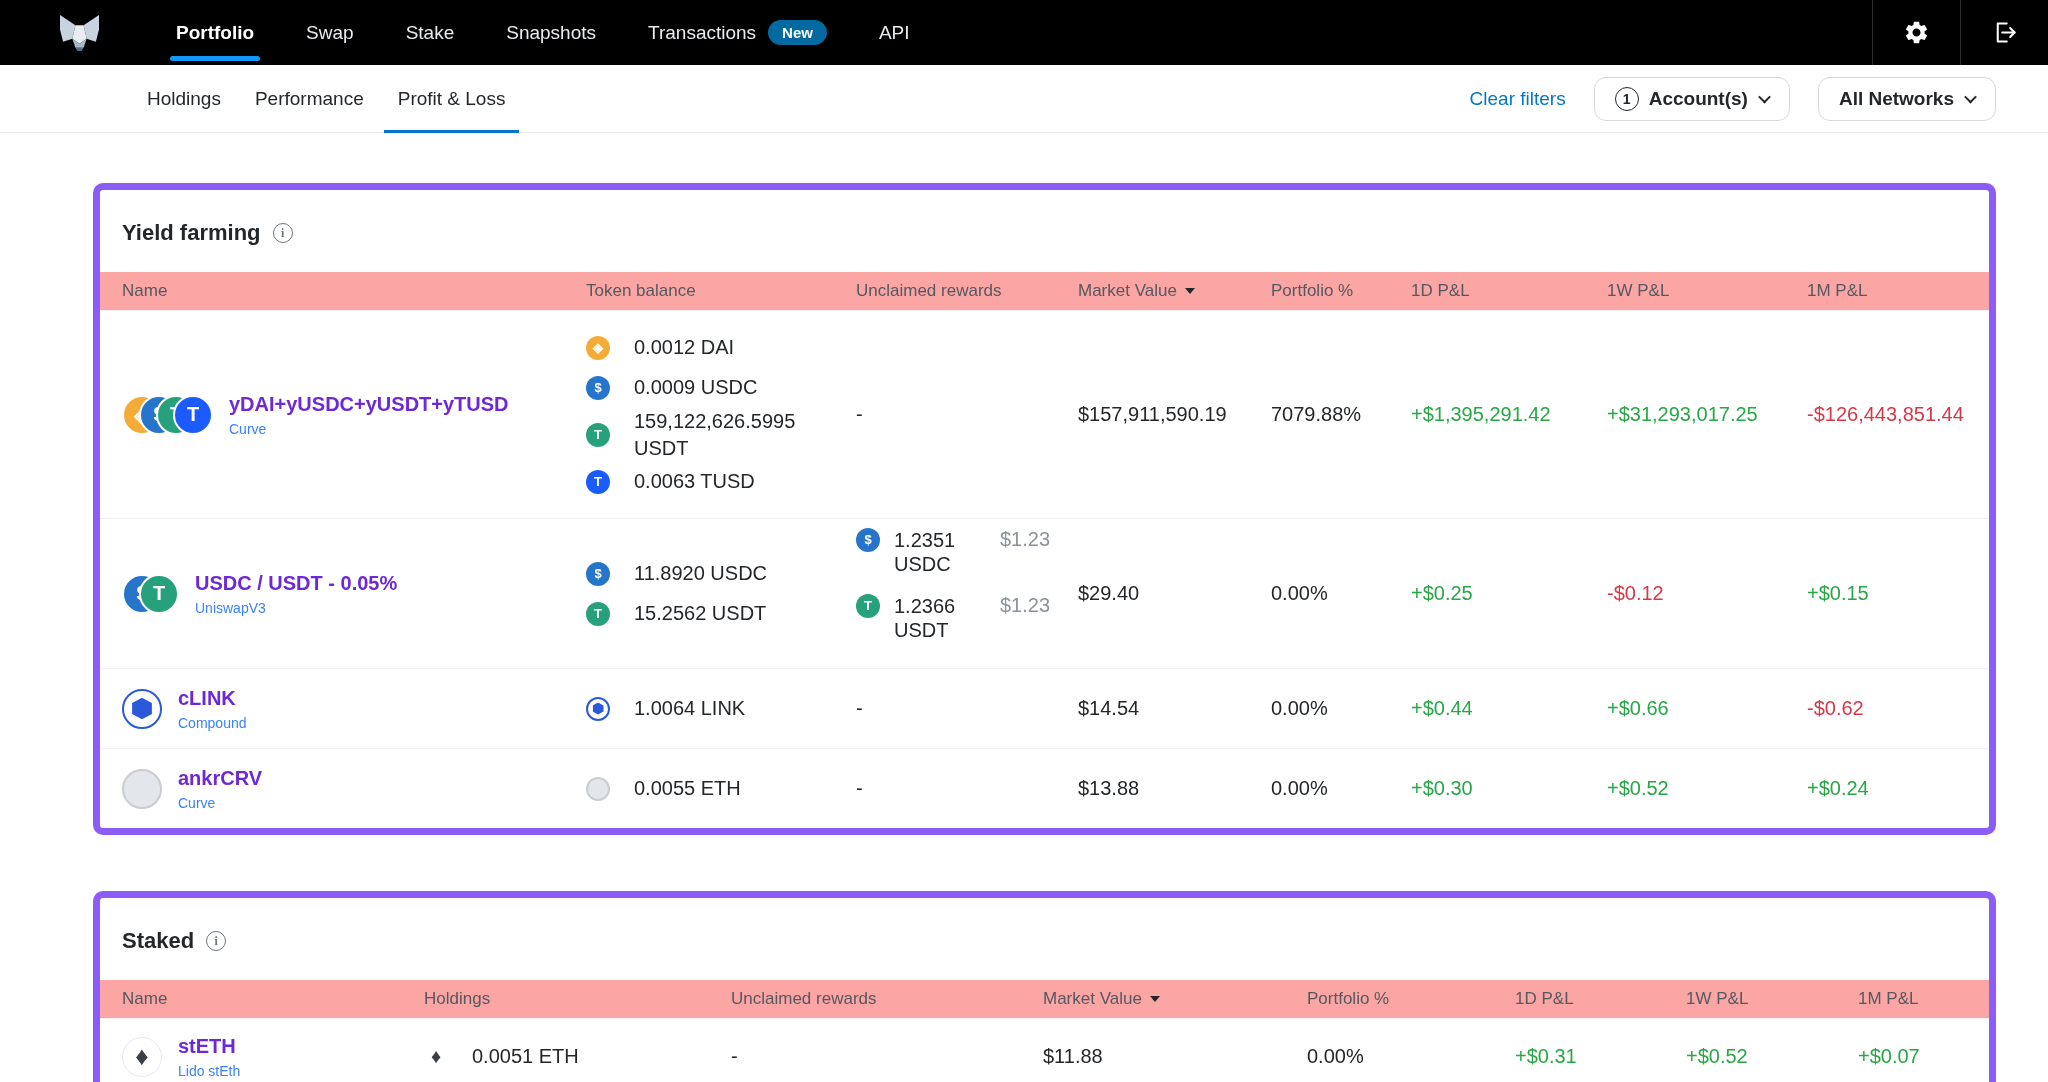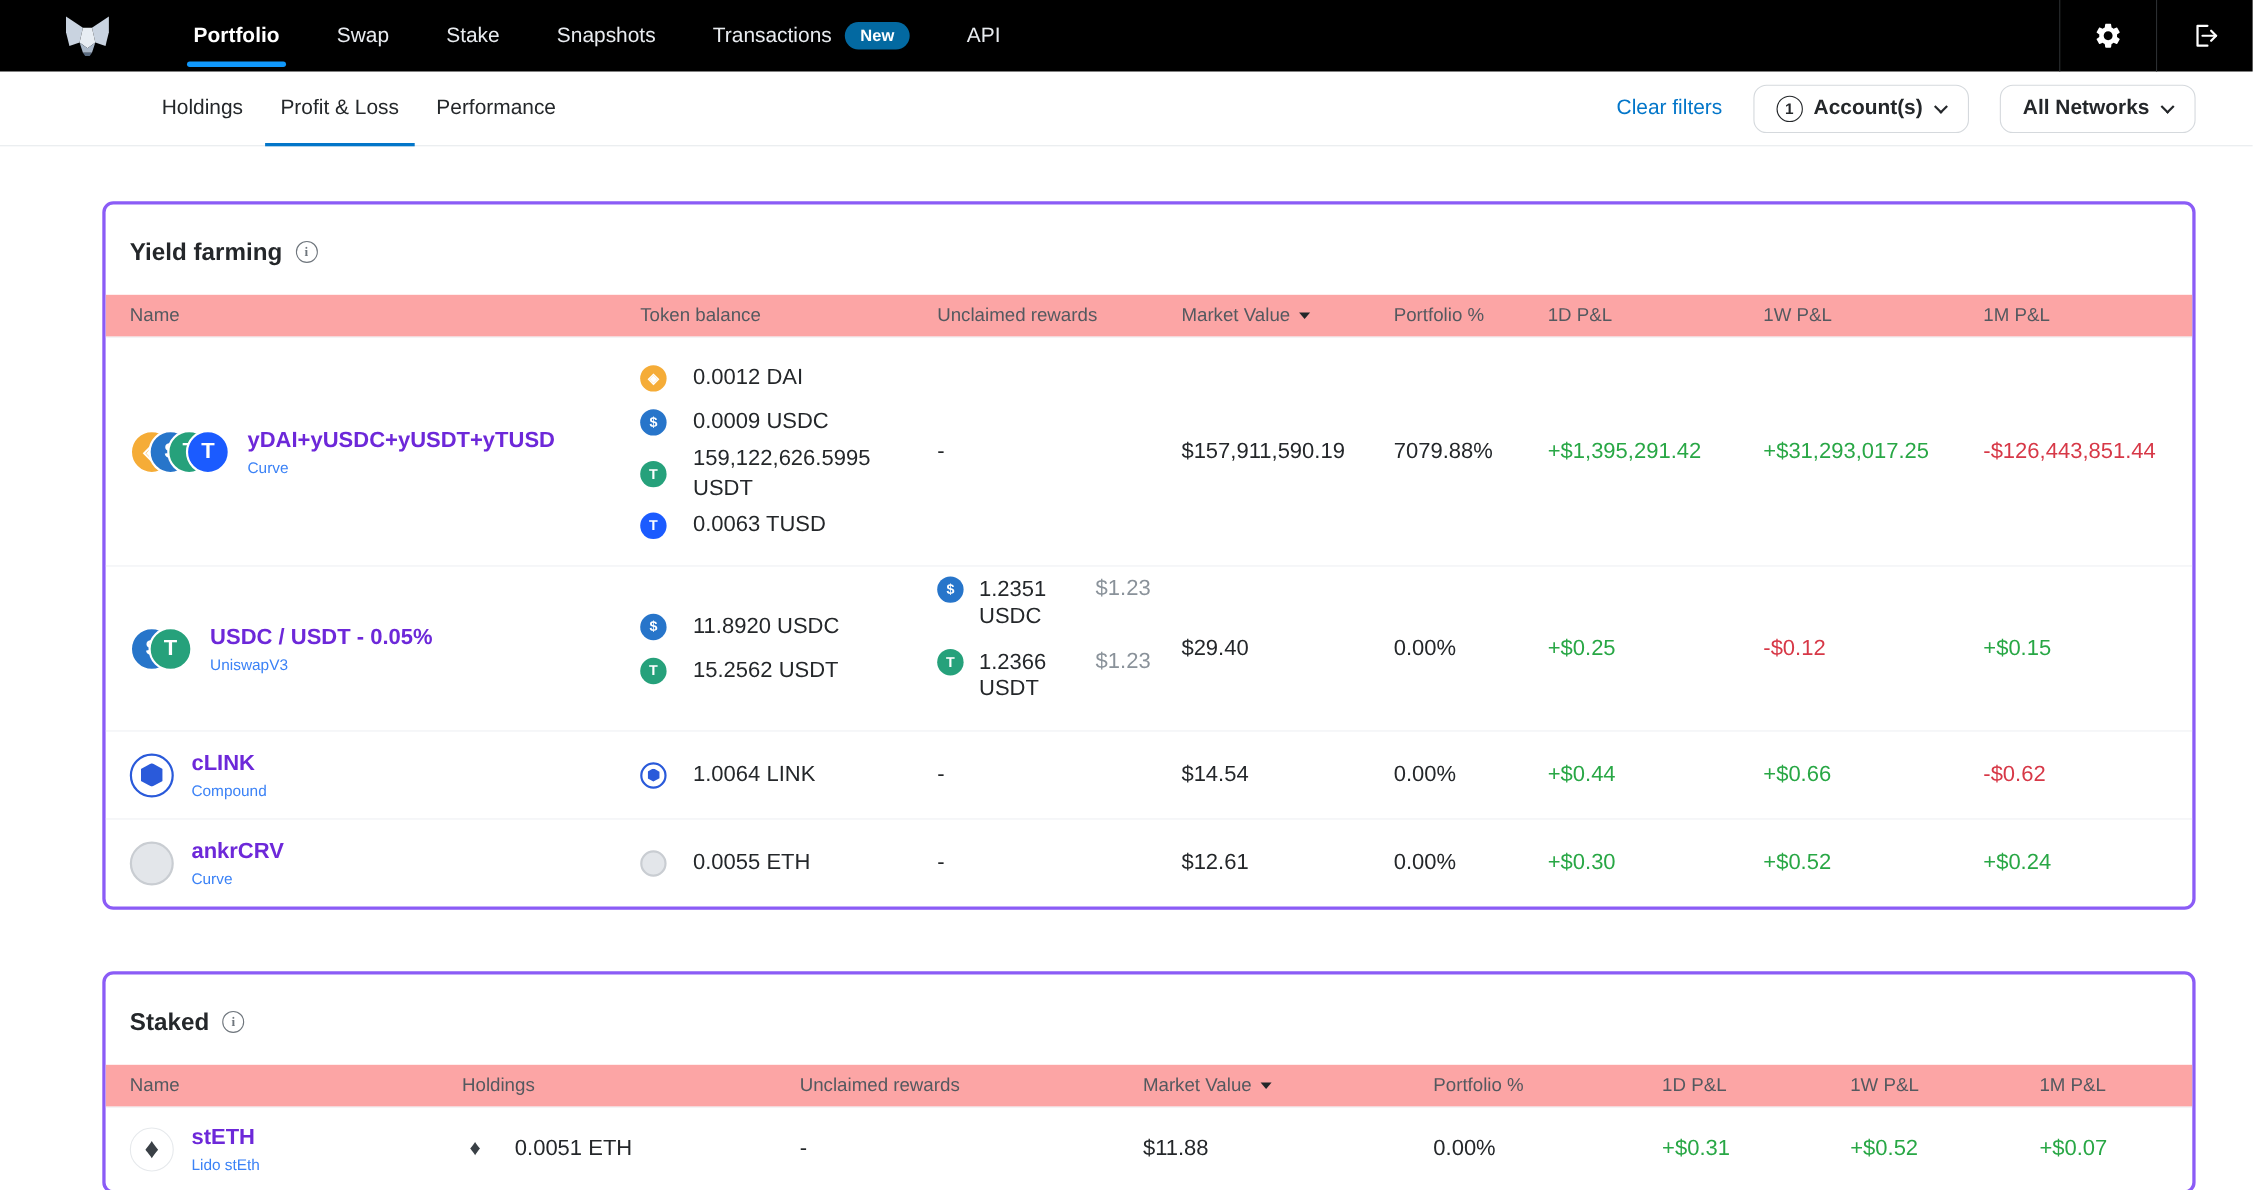--- a/index.html
+++ b/index.html
@@ -23,21 +23,21 @@
   .subtab { position:relative; display:flex; align-items:center; padding:0 14px; margin-right:6px; font-size:19px; color:#24272a; cursor:pointer; white-space:nowrap; }
   .subtab.active::after { content:""; position:absolute; left:0; right:0; bottom:-1px; height:3px; background:#0376c9; }
   .subnav-right { margin-left:auto; display:flex; align-items:center; gap:28px; }
   .link-btn { color:#0376c9; font-size:19px; font-weight:500; cursor:pointer; white-space:nowrap; }
   .pill-btn { display:flex; align-items:center; height:44px; padding:0 20px; border:1px solid #d5d9dd; border-radius:12px; background:#fff; font-size:19px; font-weight:600; color:#24272a; cursor:pointer; white-space:nowrap; }
   .circle-num { display:inline-flex; align-items:center; justify-content:center; width:24px; height:24px; border:1.5px solid #24272a; border-radius:50%; font-size:14px; font-weight:600; margin-right:10px; }
   .chev { display:inline-block; width:9px; height:9px; border-right:2px solid #24272a; border-bottom:2px solid #24272a; transform:rotate(45deg) translate(-1px,-1px); margin-left:12px; }
 
   
   .main { padding:50px 52px 0 93px; }
-  .card { border:3px solid #8b5cf6; border-radius:10px; background:#fff; margin-bottom:56px; overflow:hidden; }
+  .card { border:7px solid #8b5cf6; border-radius:10px; background:#fff; margin-bottom:56px; overflow:hidden; }
   .card-title-bar { display:flex; align-items:center; gap:12px; padding:30px 22px 26px 22px; }
   .card-title { font-size:22px; font-weight:600; color:#24272a; }
   .info-icon { width:20px; height:20px; border:1.5px solid #6f767d; border-radius:50%; color:#6f767d; display:flex; align-items:center; justify-content:center; font-size:12px; cursor:pointer; }
   .info-icon::after { content:"i"; font-family:"Liberation Serif", serif; font-weight:700; }
 
   .grid { display:grid; align-items:center; padding:0 22px; }
   .yf-grid { grid-template-columns:464px 270px 222px 193px 140px 196px 200px 1fr; }
   .st-grid { grid-template-columns:302px 307px 312px 264px 208px 171px 172px 1fr; }
   .thead { background:#fca5a5; height:38px; font-size:17px; color:#54595f; font-weight:500; }
   .th { display:flex; align-items:center; cursor:default; }
@@ -132,25 +132,25 @@
       </svg>
     </div>
   </div>
 </header>
 
 <div class="subnav">
   <div class="subnav-tabs">
     <div class="subtab">
       <span>Holdings</span>
     </div>
+    <div class="subtab">
+      <span>Performance</span>
+    </div>
     <div class="subtab active">
       <span>Profit &amp; Loss</span>
-    </div>
-    <div class="subtab">
-      <span>Performance</span>
     </div>
   </div>
   <div class="subnav-right">
     <span class="link-btn">Clear filters</span>
     <button class="pill-btn">
       <span class="circle-num">1</span>
       <span>Account(s)</span>
       <span class="chev"></span>
     </button>
     <button class="pill-btn">
@@ -301,21 +301,21 @@
           <div class="protocol">Curve</div>
         </div>
       </div>
       <div class="bal-col">
         <div class="bal">
           <span class="ticon sm ic-eth"></span>
           <span class="bal-text">0.0055 ETH</span>
         </div>
       </div>
       <div class="cell">-</div>
-      <div class="cell">$12.61</div>
+      <div class="cell">$13.88</div>
       <div class="cell">0.00%</div>
       <div class="cell pos">+$0.30</div>
       <div class="cell pos">+$0.52</div>
       <div class="cell pos">+$0.24</div>
     </div>
   </section>
 
   <section class="card">
     <div class="card-title-bar">
       <h2 class="card-title">Staked</h2>

